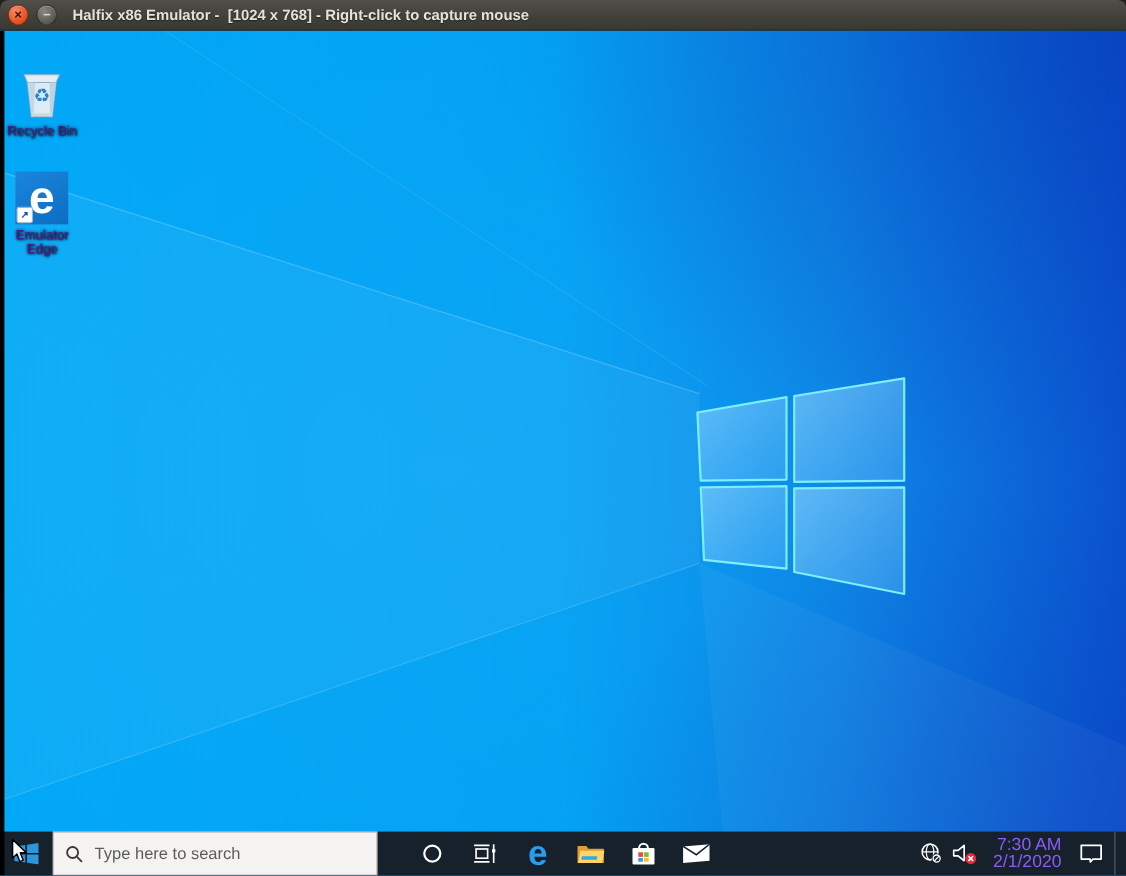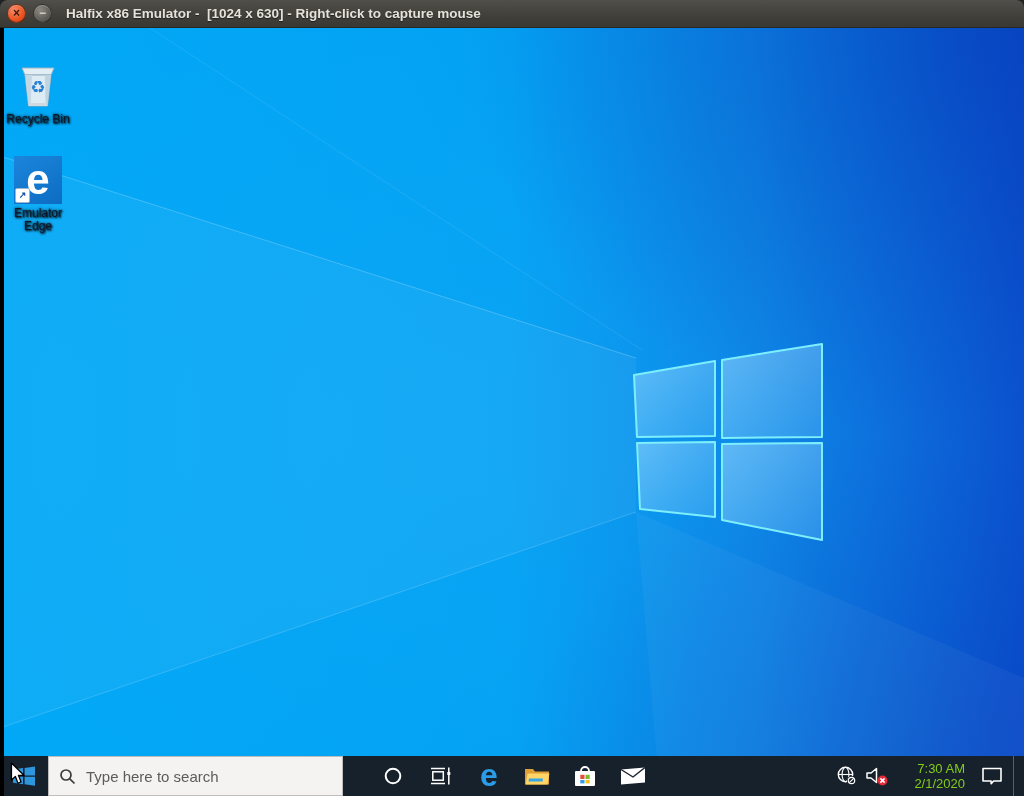--- a/index.html
+++ b/index.html
@@ -22,21 +22,21 @@
     text-shadow:0 1px 1px rgba(0,0,0,.5);}
 
   
   .screen{position:absolute;left:0;top:28px;width:1024px;height:768px;overflow:hidden;background:#0398f0;}
   .wallpaper{position:absolute;left:0;top:0;}
   .left-strip{position:absolute;left:0;top:0;width:4px;height:768px;background:#000;z-index:60;}
 
   
   .dicon{position:absolute;width:76px;text-align:center;z-index:10;cursor:default;}
   .dicon-art{display:block;margin:0 auto;}
-  .dlabel{margin-top:3px;font-size:12px;line-height:13px;color:#0f172a;
+  .dlabel{margin-top:3px;font-size:12px;line-height:13px;color:#4c1d95;
     text-shadow:1px 1px 2px #000,0 0 3px rgba(0,0,0,.85);}
   .edge-tile{width:48px;height:48px;margin:0 auto;position:relative;
     background:linear-gradient(150deg,#1b86dc,#0c6cc2);display:flex;align-items:center;justify-content:center;}
   .edge-e{color:#fff;font-weight:bold;font-size:42px;line-height:44px;font-family:"Liberation Sans",sans-serif;}
   .shortcut-badge{position:absolute;left:1px;bottom:1px;width:13px;height:13px;background:#fff;
     border:1px solid #9db6cf;border-radius:2px;font-size:9px;line-height:12px;font-weight:bold;color:#1350a8;text-align:center;}
 
   
   .taskbar{position:absolute;left:0;bottom:0;width:1024px;height:40px;background:#16212c;
     display:flex;align-items:stretch;z-index:50;}
@@ -44,39 +44,39 @@
   .start-btn{width:48px;}
   .searchbox{width:295px;background:#f4f3f2;border:1px solid #bdbdbd;box-sizing:border-box;
     display:flex;align-items:center;padding:0 10px;gap:8px;}
   .searchbox input{flex:1;border:none;outline:none;background:transparent;font-size:15px;color:#333;
     font-family:"Liberation Sans",sans-serif;}
   .searchbox input::placeholder{color:#5c5c5c;opacity:1;}
   .task-icon{width:48px;cursor:pointer;}
   .first-after-search{margin-left:26px;}
   .tray{margin-left:auto;display:flex;align-items:center;padding-right:6px;}
   .tray-btn{display:flex;align-items:center;justify-content:center;background:none;border:none;padding:0;cursor:pointer;}
-  .clock{width:64px;text-align:right;color:#84cc16;font-size:13px;line-height:15px;margin:0 6px 0 8px;cursor:default;}
+  .clock{width:64px;text-align:right;color:#8b5cf6;font-size:16px;line-height:15px;margin:0 6px 0 8px;cursor:default;}
   .action-btn{width:42px;}
   .show-desktop{width:5px;border-left:1px solid #55606b;height:40px;box-sizing:border-box;}
 
   .cursor{position:absolute;z-index:100;pointer-events:none;}
 </style>
 </head>
 <body>
 
 <div class="window">
 
   <div class="titlebar">
     <span class="tb-btn tb-close">
       <span class="tb-glyph">×</span>
     </span>
     <span class="tb-btn tb-min">
       <span class="tb-glyph">−</span>
     </span>
-    <span class="tb-title">Halfix x86 Emulator -  [1024 x 630] - Right-click to capture mouse</span>
+    <span class="tb-title">Halfix x86 Emulator -  [1024 x 768] - Right-click to capture mouse</span>
   </div>
 
   <div class="screen">
 
     <svg class="wallpaper" width="1024" height="768" viewBox="0 0 1024 768">
       <defs>
         <linearGradient id="bg" x1="0" y1="0" x2="1" y2="0">
           <stop offset="0" stop-color="#00a8f6"></stop>
           <stop offset="0.5" stop-color="#02a0f2"></stop>
           <stop offset="0.74" stop-color="#0b82e4"></stop>

